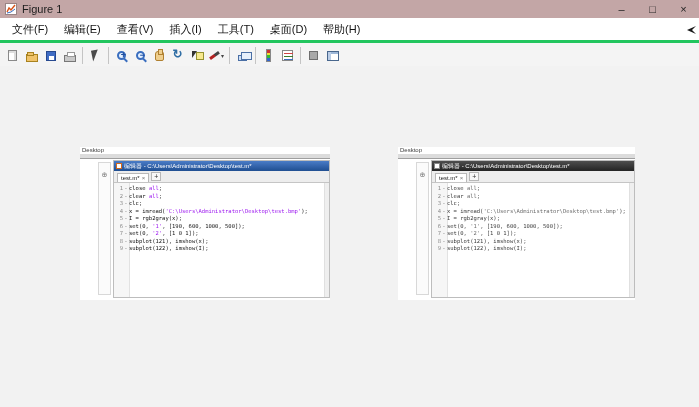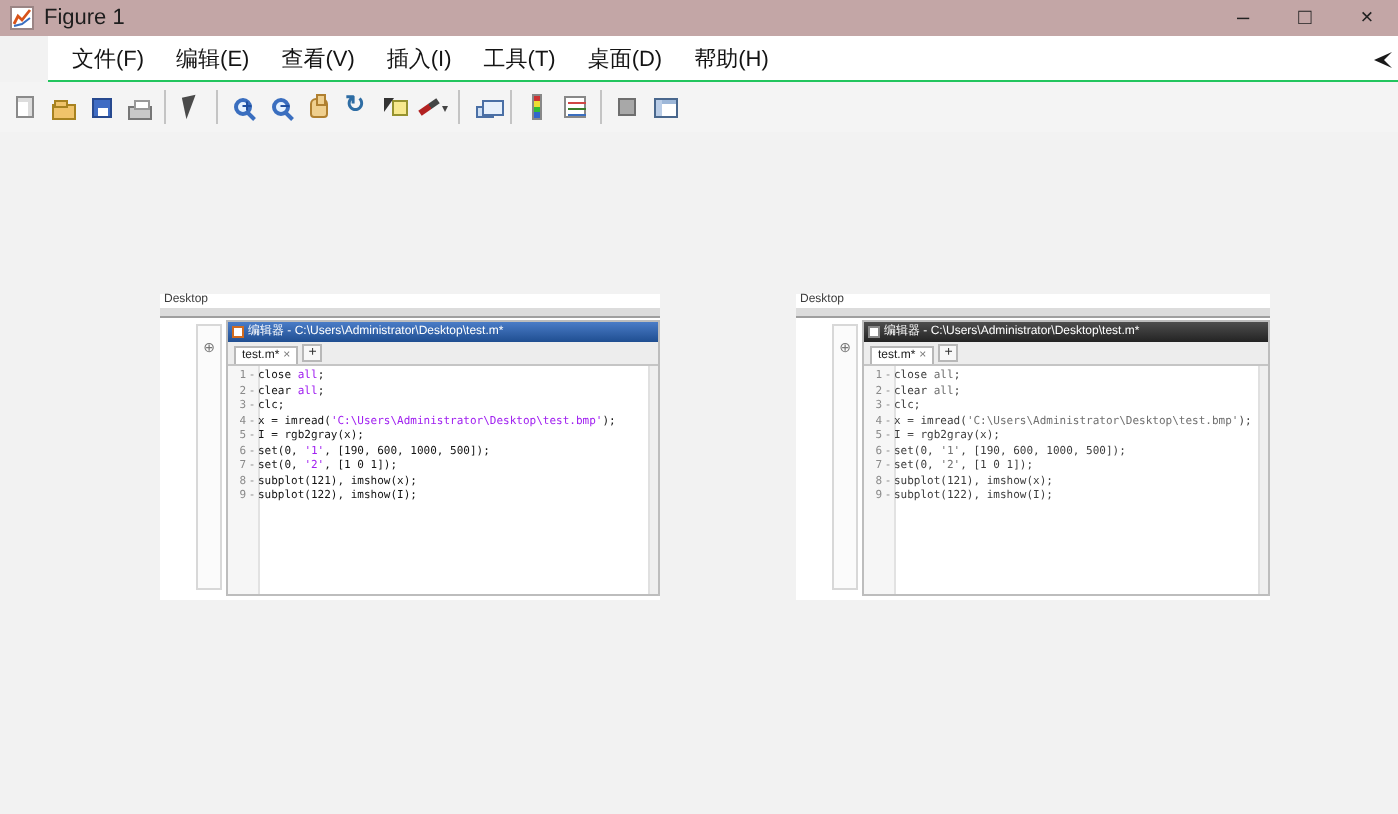--- a/index.html
+++ b/index.html
@@ -5,21 +5,21 @@
   html,body{margin:0;padding:0;}
   body{width:699px;height:407px;position:relative;font-family:"Liberation Sans",sans-serif;background:#f2f2f2;overflow:hidden;}
 
   
   .titlebar{height:18px;background:#c3a6a6;display:flex;align-items:center;padding-left:5px;}
   .fig-icon{width:12px;height:12px;flex:0 0 auto;}
   .title-text{font-size:11px;color:#1d1d1d;margin-left:5px;}
   .win-controls{margin-left:auto;display:flex;height:100%;}
   .win-btn{width:31px;height:100%;display:flex;align-items:center;justify-content:center;font-size:11px;color:#222;cursor:default;}
 
-  .menubar{height:22px;background:#ffffff;display:flex;align-items:center;padding-left:4px;font-size:11px;color:#141414;border-bottom:1px solid #22c55e;position:relative;margin-left:24px;}
+  .menubar{height:22px;background:#ffffff;display:flex;align-items:center;padding-left:4px;font-size:11px;color:#141414;border-bottom:3px solid #22c55e;position:relative;}
   .menu-item{padding:3px 8px;white-space:nowrap;}
 
   .toolbar{height:25px;background:#f4f4f4;border-bottom:1px solid #c9c9c9;display:flex;align-items:center;padding-left:3px;}
   .tb-btn{width:19px;height:20px;display:flex;align-items:center;justify-content:center;position:relative;}
   .tb-sep{width:1px;height:17px;background:#c4c4c4;margin:0 3px;}
   .tb-caret{font-size:6px;color:#444;margin-left:1px;}
 
   
   .ic{display:inline-block;position:relative;box-sizing:border-box;}
   .ic-new-figure{width:9px;height:11px;background:#fff;border:1px solid #8a8a8a;box-shadow:inset -2px 2px 0 #ddd;}

